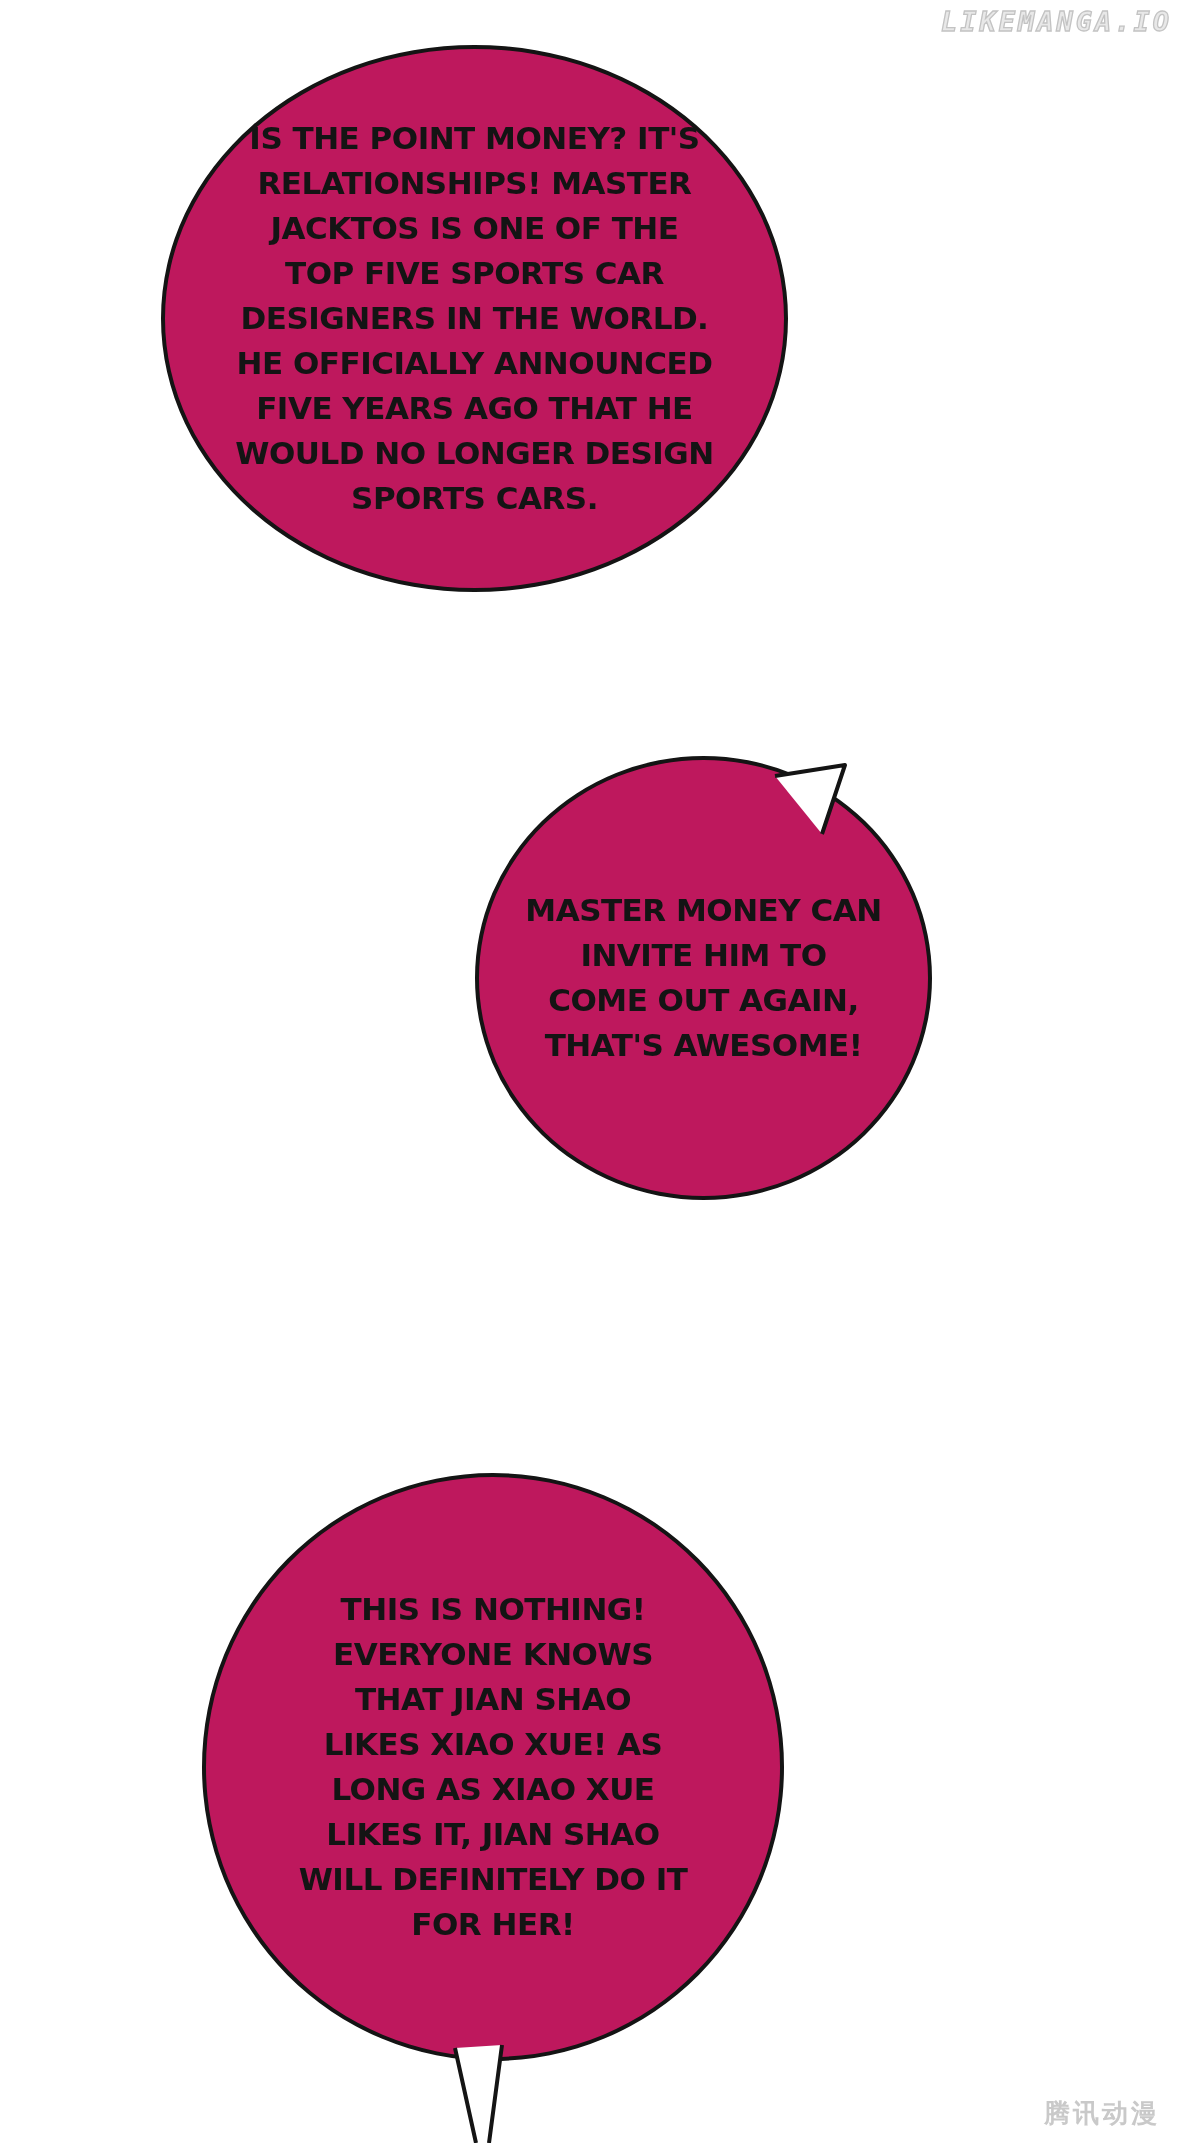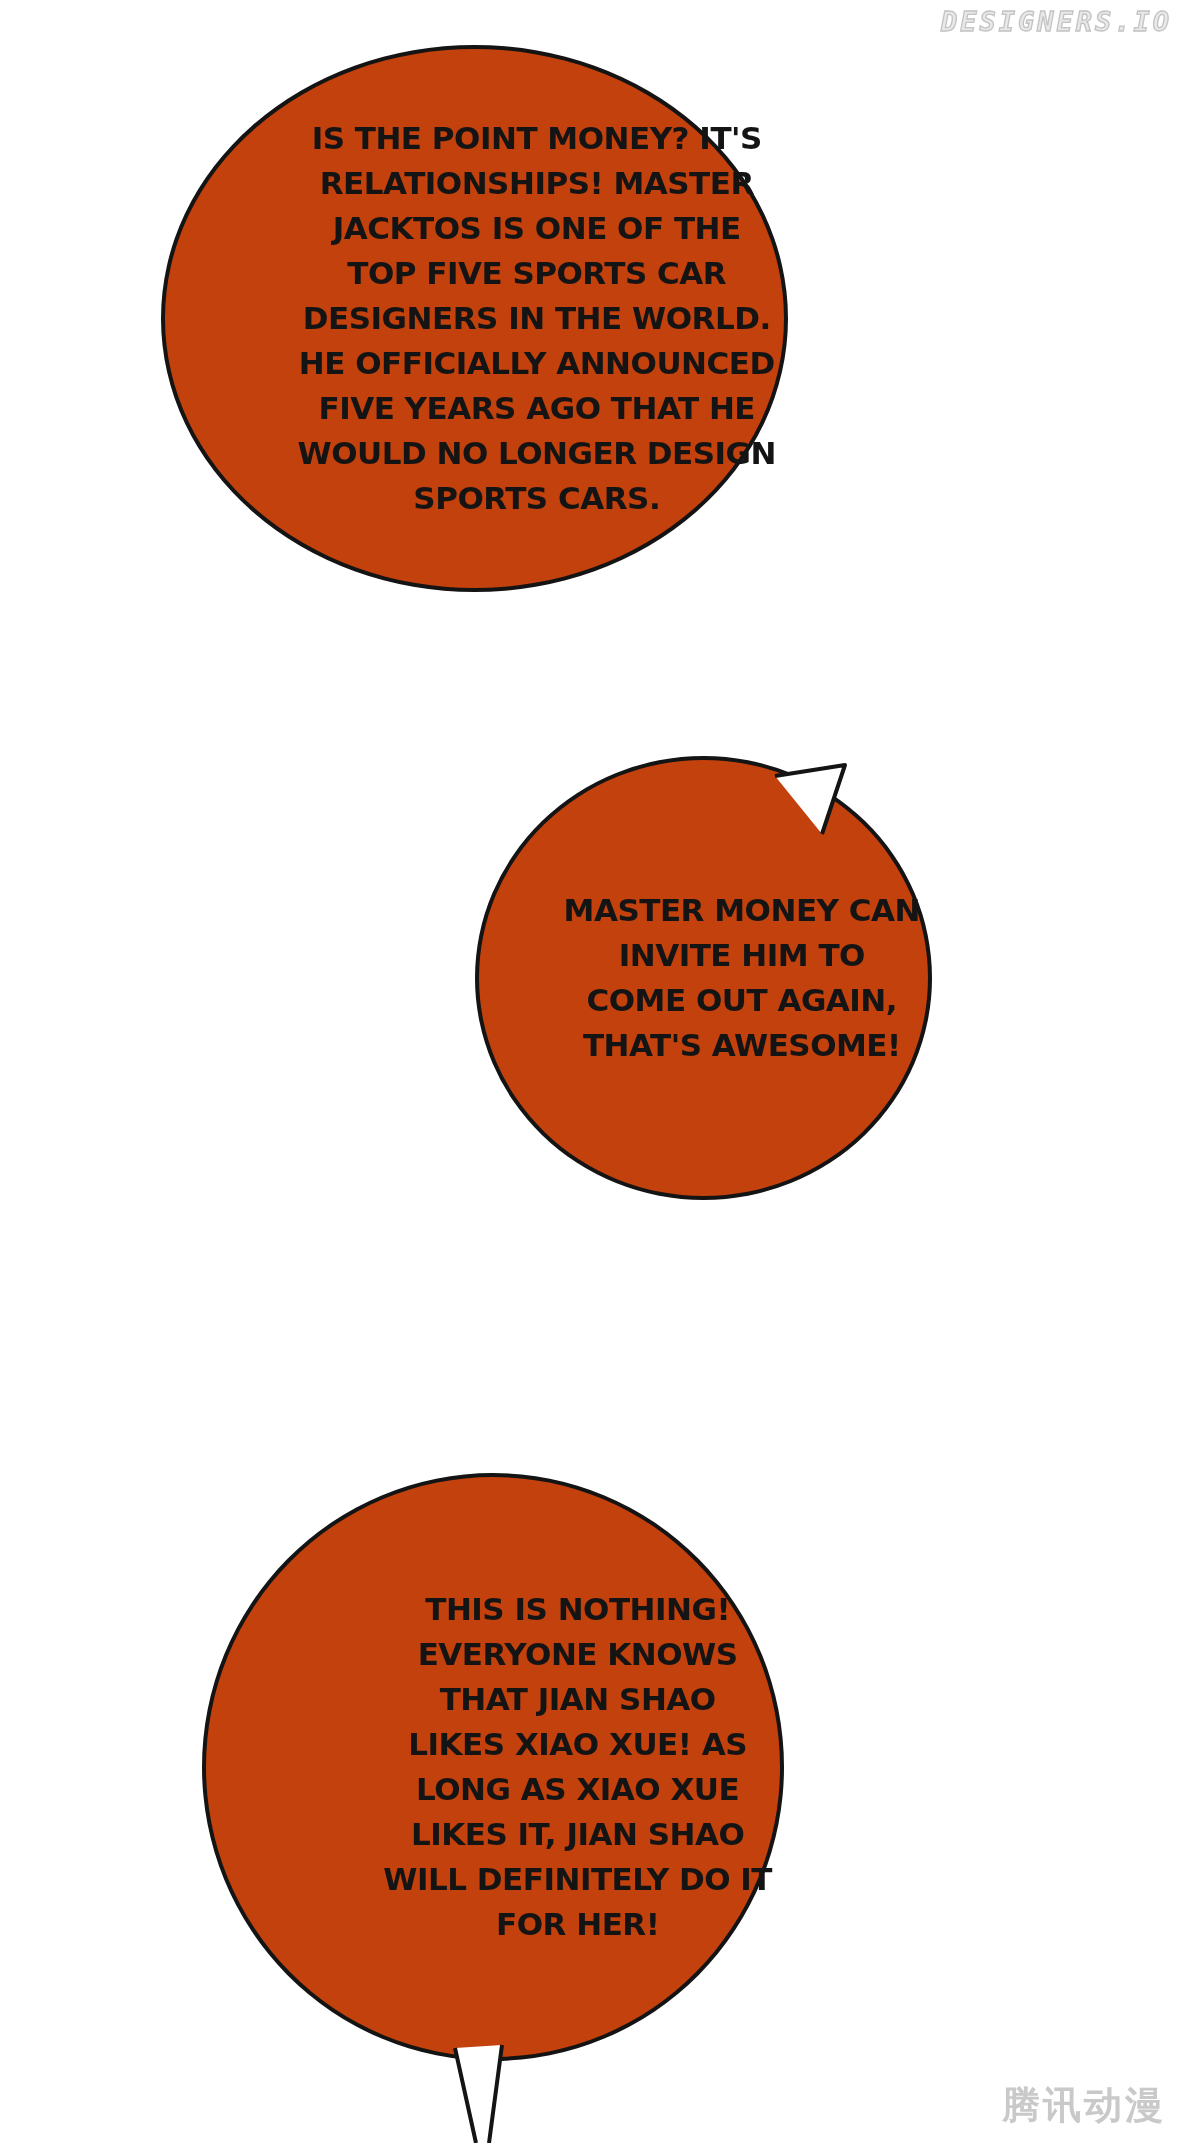--- a/index.html
+++ b/index.html
@@ -25,38 +25,38 @@
     font-style: italic;
     font-weight: bold;
     font-size: 27px;
     letter-spacing: 3px;
     color: rgba(190,190,190,0.35);
     -webkit-text-stroke: 1.3px #c3c3c3;
     user-select: none;
   }
   .watermark-bottom {
     position: absolute;
-    right: 34px;
+    right: 40px;
     bottom: 12px;
-    font-size: 38px;
+    font-size: 26px;
     font-weight: bold;
     letter-spacing: 3px;
     color: #c9c9c9;
     user-select: none;
   }
 
   
   .bubble {
     position: absolute;
     border: 4px solid #141414;
     border-radius: 50%;
-    background: #c2410c;
+    background: #be185d;
     display: flex;
     align-items: center;
-    justify-content: flex-end;
+    justify-content: center;
     box-sizing: border-box;
     z-index: 1;
   }
   .bubble-text {
     font-family: "DejaVu Sans", sans-serif;
     font-weight: bold;
     font-size: 31px;
     line-height: 45px;
     letter-spacing: -0.5px;
     text-align: center;
@@ -75,21 +75,21 @@
     z-index: 2;
   }
   .tail2 { left: 755px; top: 745px; width: 110px; height: 110px; }
   .tail3 { left: 435px; top: 2035px; width: 90px; height: 108px; }
 </style>
 </head>
 <body>
 
 <div class="page">
 
-  <div class="watermark-top">DESIGNERS.IO</div>
+  <div class="watermark-top">LIKEMANGA.IO</div>
 
   <div class="bubble bubble1">
     <div class="bubble-text">IS THE POINT MONEY? IT'S
 RELATIONSHIPS! MASTER
 JACKTOS IS ONE OF THE
 TOP FIVE SPORTS CAR
 DESIGNERS IN THE WORLD.
 HE OFFICIALLY ANNOUNCED
 FIVE YEARS AGO THAT HE
 WOULD NO LONGER DESIGN

